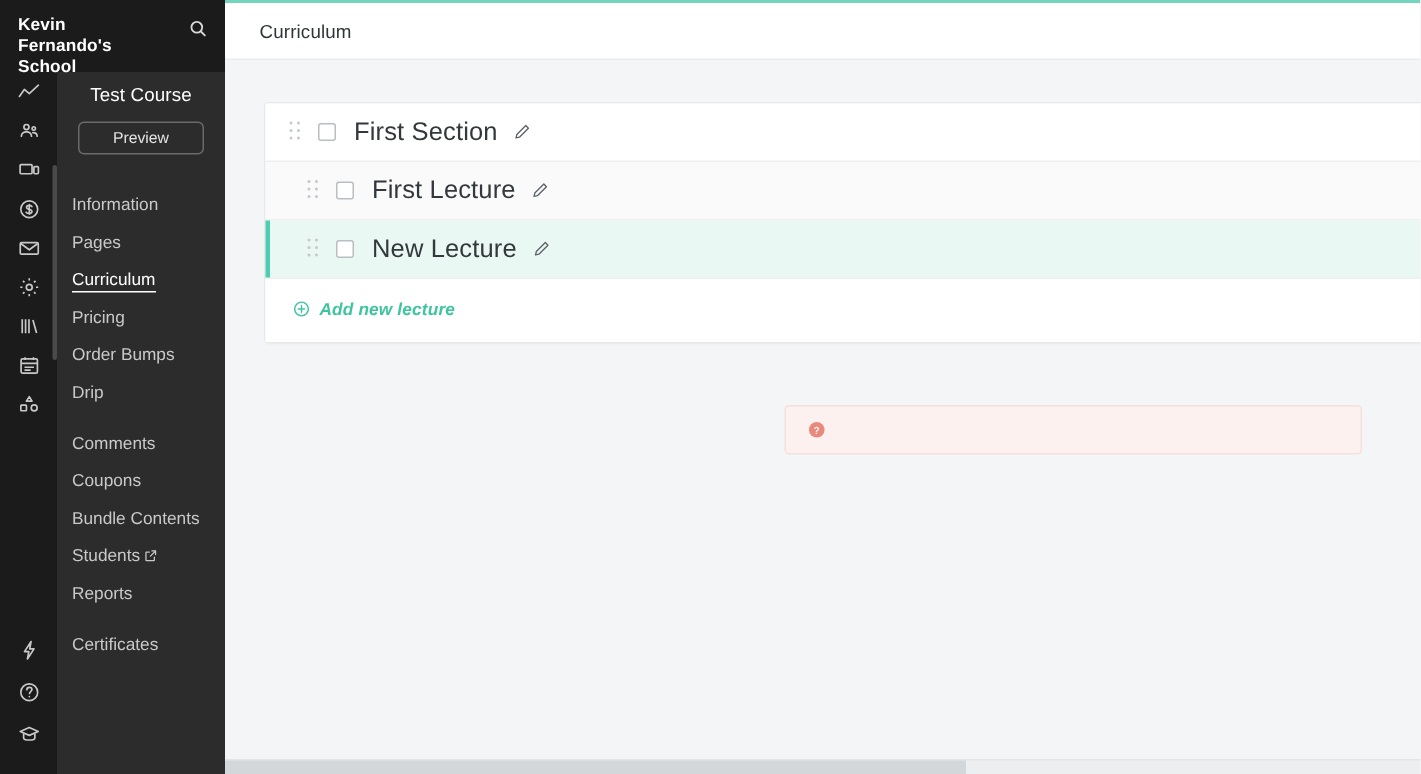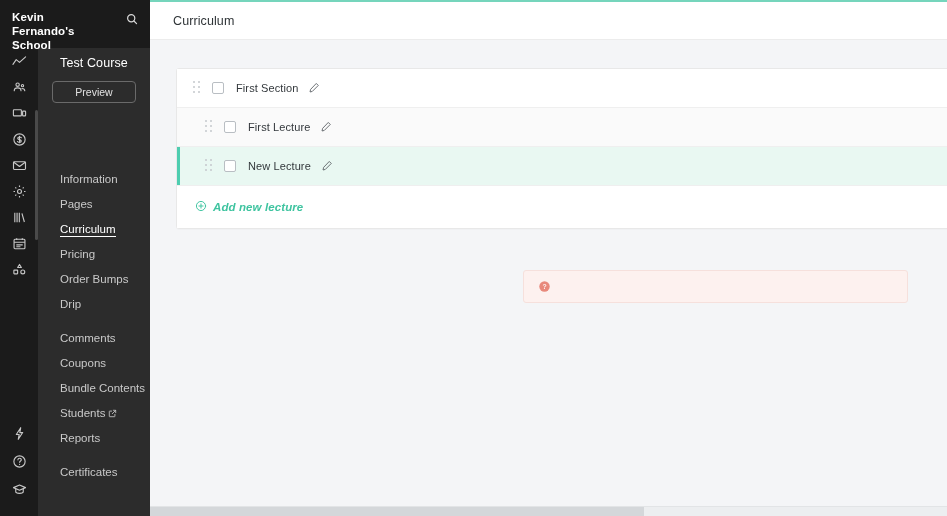--- a/index.html
+++ b/index.html
@@ -32,21 +32,20 @@
   .rail-spacer { flex: 1 1 auto; }
   .rail-bottom { padding-bottom: 12px; display: flex; flex-direction: column; align-items: center; }
   .rail-bottom .rail-icon { margin-bottom: 2px; }
 
   
   .navpanel {
     width: 112px; flex: 0 0 112px; height: 516px;
     background: #2c2c2c;
     display: flex; flex-direction: column;
     position: relative;
-    gap: 42px;
   }
   .brandbar {
     position: absolute; top: 0; left: -38px;
     width: 150px; height: 48px;
     background: #1b1b1b;
     display: flex; align-items: flex-start;
     padding: 10px 10px 0 12px;
     z-index: 3;
   }
   .brand-name {
@@ -95,21 +94,21 @@
     display: block;
     padding: 0 0 0 10px;
     height: 25px;
     line-height: 25px;
     color: #c9c9c9;
     font-size: 11.5px;
     text-decoration: none;
     cursor: pointer;
     white-space: nowrap;
   }
-  .nav-item .lbl { position: relative; margin-left: 12px; }
+  .nav-item .lbl { position: relative; }
   .nav-item.active .lbl {
     color: #ffffff;
     border-bottom: 1px solid #ffffff;
     padding-bottom: 1px;
   }
   .nav-item.gap { margin-top: 9px; }
   .ext-ic { display: inline-block; margin-left: 3px; vertical-align: -1px; }
 
   
   .main {
@@ -181,21 +180,21 @@
   .cbox {
     width: 12px; height: 12px;
     border: 1px solid #b9bec3;
     border-radius: 2px;
     background: #fff;
     flex: 0 0 auto;
     cursor: pointer;
   }
   .row-title {
     margin-left: 12px;
-    font-size: 11px;
+    font-size: 17px;
     color: #33383c;
     letter-spacing: .1px;
     white-space: nowrap;
   }
   .pencil {
     margin-left: 10px;
     color: #5d6368;
     display: flex; align-items: center;
     cursor: pointer;
   }

